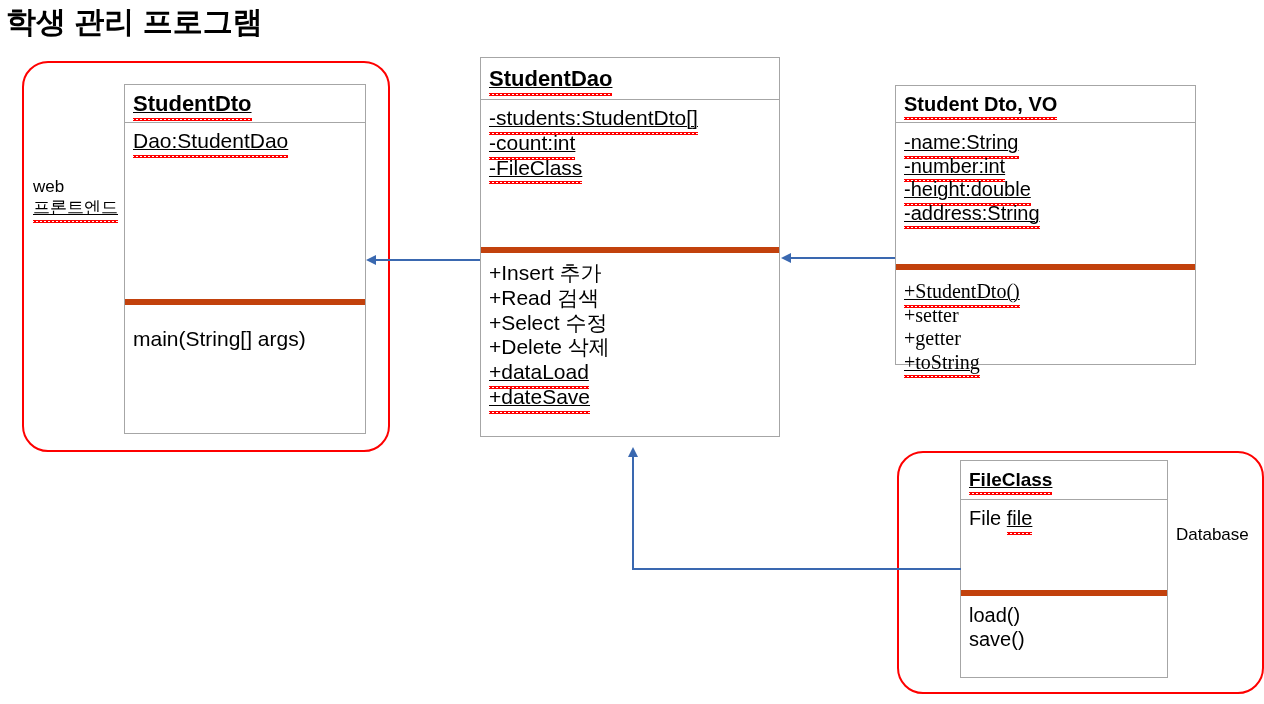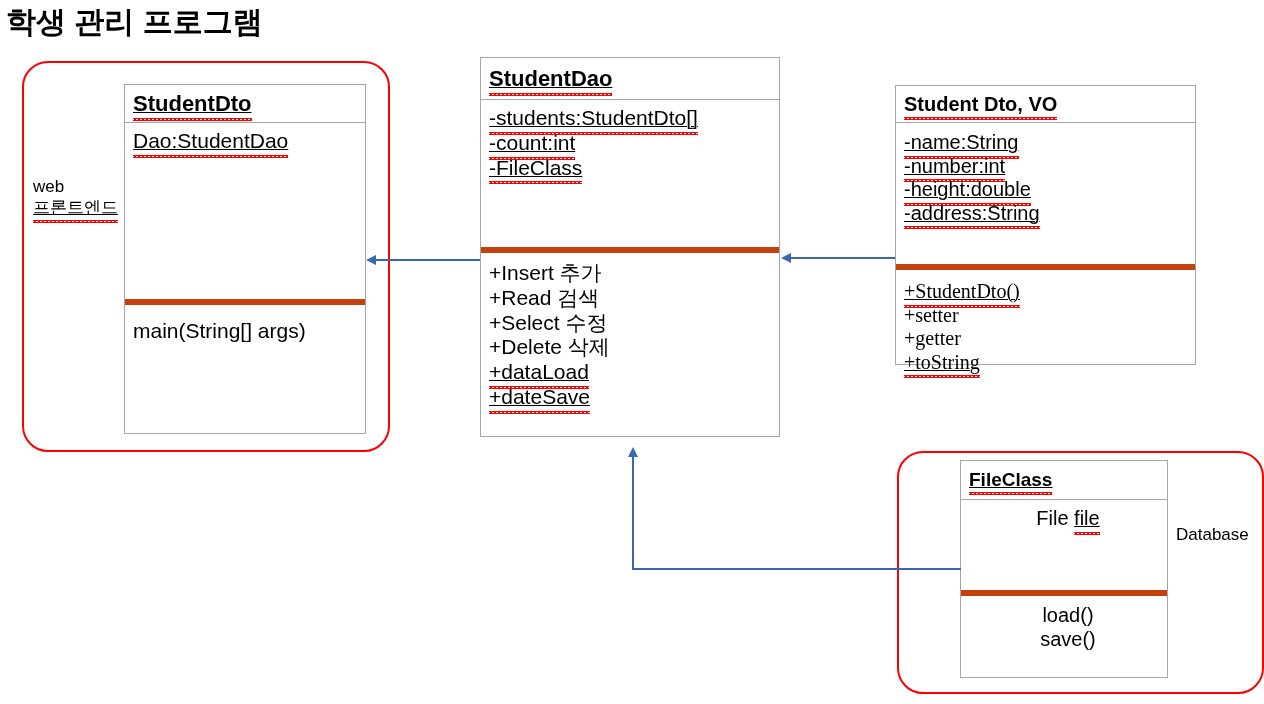--- a/index.html
+++ b/index.html
@@ -147,21 +147,21 @@
 
   <div class="uml-box" style="left:124px; top:84px; width:242px; height:350px;">
     <div class="uml-header" style="height:38px; font-size:22px;">
       <span class="sp">StudentDto</span>
     </div>
     <div class="uml-section" style="height:176px; font-size:21px; padding-top:6px;">
       <div class="uml-line">
         <span class="sp">Dao:StudentDao</span>
       </div>
     </div>
-    <div class="uml-section with-top-rule" style="height:135px; font-size:21px; padding-top:14px;">
+    <div class="uml-section with-top-rule" style="height:135px; font-size:21px; padding-top:22px;">
       <div class="uml-line">
         <span>main(String[] args)</span>
       </div>
     </div>
   </div>
 
   <div class="uml-box" style="left:480px; top:57px; width:300px; height:380px;">
     <div class="uml-header" style="height:42px; font-size:22px;">
       <span class="sp">StudentDao</span>
     </div>
@@ -225,21 +225,21 @@
       </div>
       <div class="uml-line">
         <span>+getter</span>
       </div>
       <div class="uml-line">
         <span class="sp">+toString</span>
       </div>
     </div>
   </div>
 
-  <div class="uml-box" style="left:960px; top:460px; width:208px; height:218px;text-align:center;">
+  <div class="uml-box" style="left:960px; top:460px; width:208px; height:218px;">
     <div class="uml-header" style="height:39px; font-size:19px;">
       <span class="sp">FileClass</span>
     </div>
     <div class="uml-section" style="height:90px; font-size:20px; padding-top:7px;">
       <div class="uml-line">
         File <span class="sp">file</span>
       </div>
     </div>
     <div class="uml-section with-top-rule" style="height:87px; font-size:20px; padding-top:8px;">
       <div class="uml-line">

